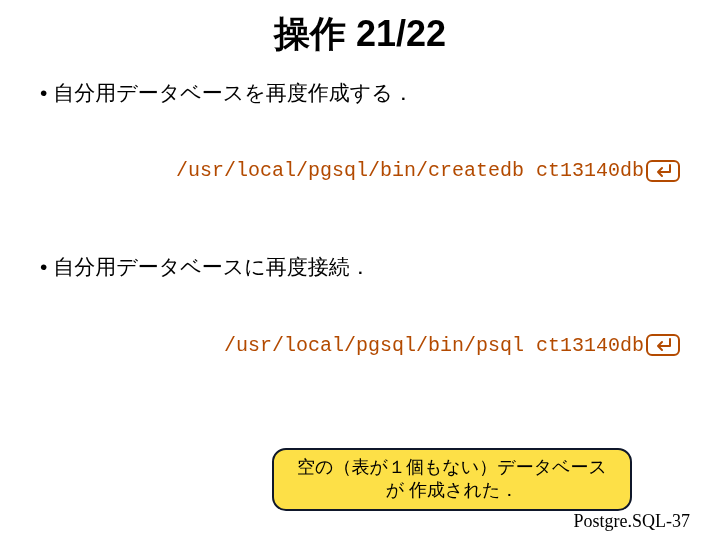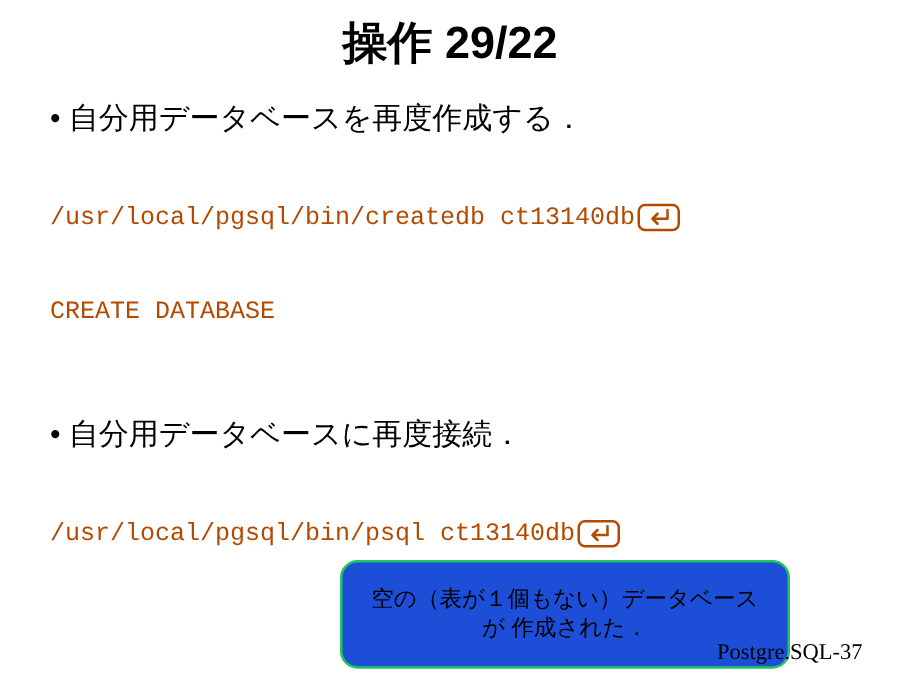--- a/index.html
+++ b/index.html
@@ -15,31 +15,32 @@
   .slide {
     padding: 10px 40px 0 40px;
   }
   .title {
     font-size: 36px;
     text-align: center;
     margin: 0 0 14px 0;
     font-family: "MS PGothic", sans-serif;
   }
   .bullet {
-    font-size: 24px;
+    font-size: 21px;
     margin: 20px 0 2px 0;
     line-height: 1.3;
   }
   .code {
     font-family: "Courier New", monospace;
     font-size: 20px;
     color: #b34a00;
     line-height: 1.25;
     white-space: pre-wrap;
     margin: 0 0 6px 0;
+    text-align: right;
   }
   .code .line {
     display: block;
   }
   .enter-icon {
     display: inline-block;
     width: 34px;
     height: 22px;
     border: 2px solid #b34a00;
     border-radius: 6px;
@@ -48,50 +49,49 @@
     margin-left: 2px;
     box-sizing: border-box;
   }
   .enter-icon svg {
     position: absolute;
     top: 1px;
     left: 2px;
   }
   .callout {
     position: absolute;
-    border: 2px solid #22c55e;
+    border: 2px solid #0f172a;
     border-radius: 14px;
-    background: #1d4ed8;
+    background: #fde047;
     font-size: 18px;
     text-align: center;
-    padding: 18px 14px;
+    padding: 6px 14px;
     line-height: 1.3;
   }
   .footer {
     position: absolute;
     right: 30px;
     bottom: 8px;
     font-family: "Times New Roman", serif;
     font-size: 18px;
   }
 </style>
 </head>
 <body>
 
 <div class="slide">
 
-  <h1 class="title">操作 29/22</h1>
+  <h1 class="title">操作 21/22</h1>
 
   <div class="bullet">• 自分用データベースを再度作成する．</div>
 
   <div class="code">
     <span class="line"><span>/usr/local/pgsql/bin/createdb ct13140db</span><span class="enter-icon"><svg width="26" height="16" viewBox="0 0 26 16">
             <path d="M20 2 V9 H8 M8 9 L12 5 M8 9 L12 13" stroke="#b34a00" stroke-width="2" fill="none" stroke-linecap="round" stroke-linejoin="round"></path>
           </svg></span></span>
-    <span class="line">CREATE DATABASE</span>
   </div>
 
   <div class="bullet">• 自分用データベースに再度接続．</div>
 
   <div class="code">
     <span class="line"><span>/usr/local/pgsql/bin/psql ct13140db</span><span class="enter-icon"><svg width="26" height="16" viewBox="0 0 26 16">
             <path d="M20 2 V9 H8 M8 9 L12 5 M8 9 L12 13" stroke="#b34a00" stroke-width="2" fill="none" stroke-linecap="round" stroke-linejoin="round"></path>
           </svg></span></span>
     
     

